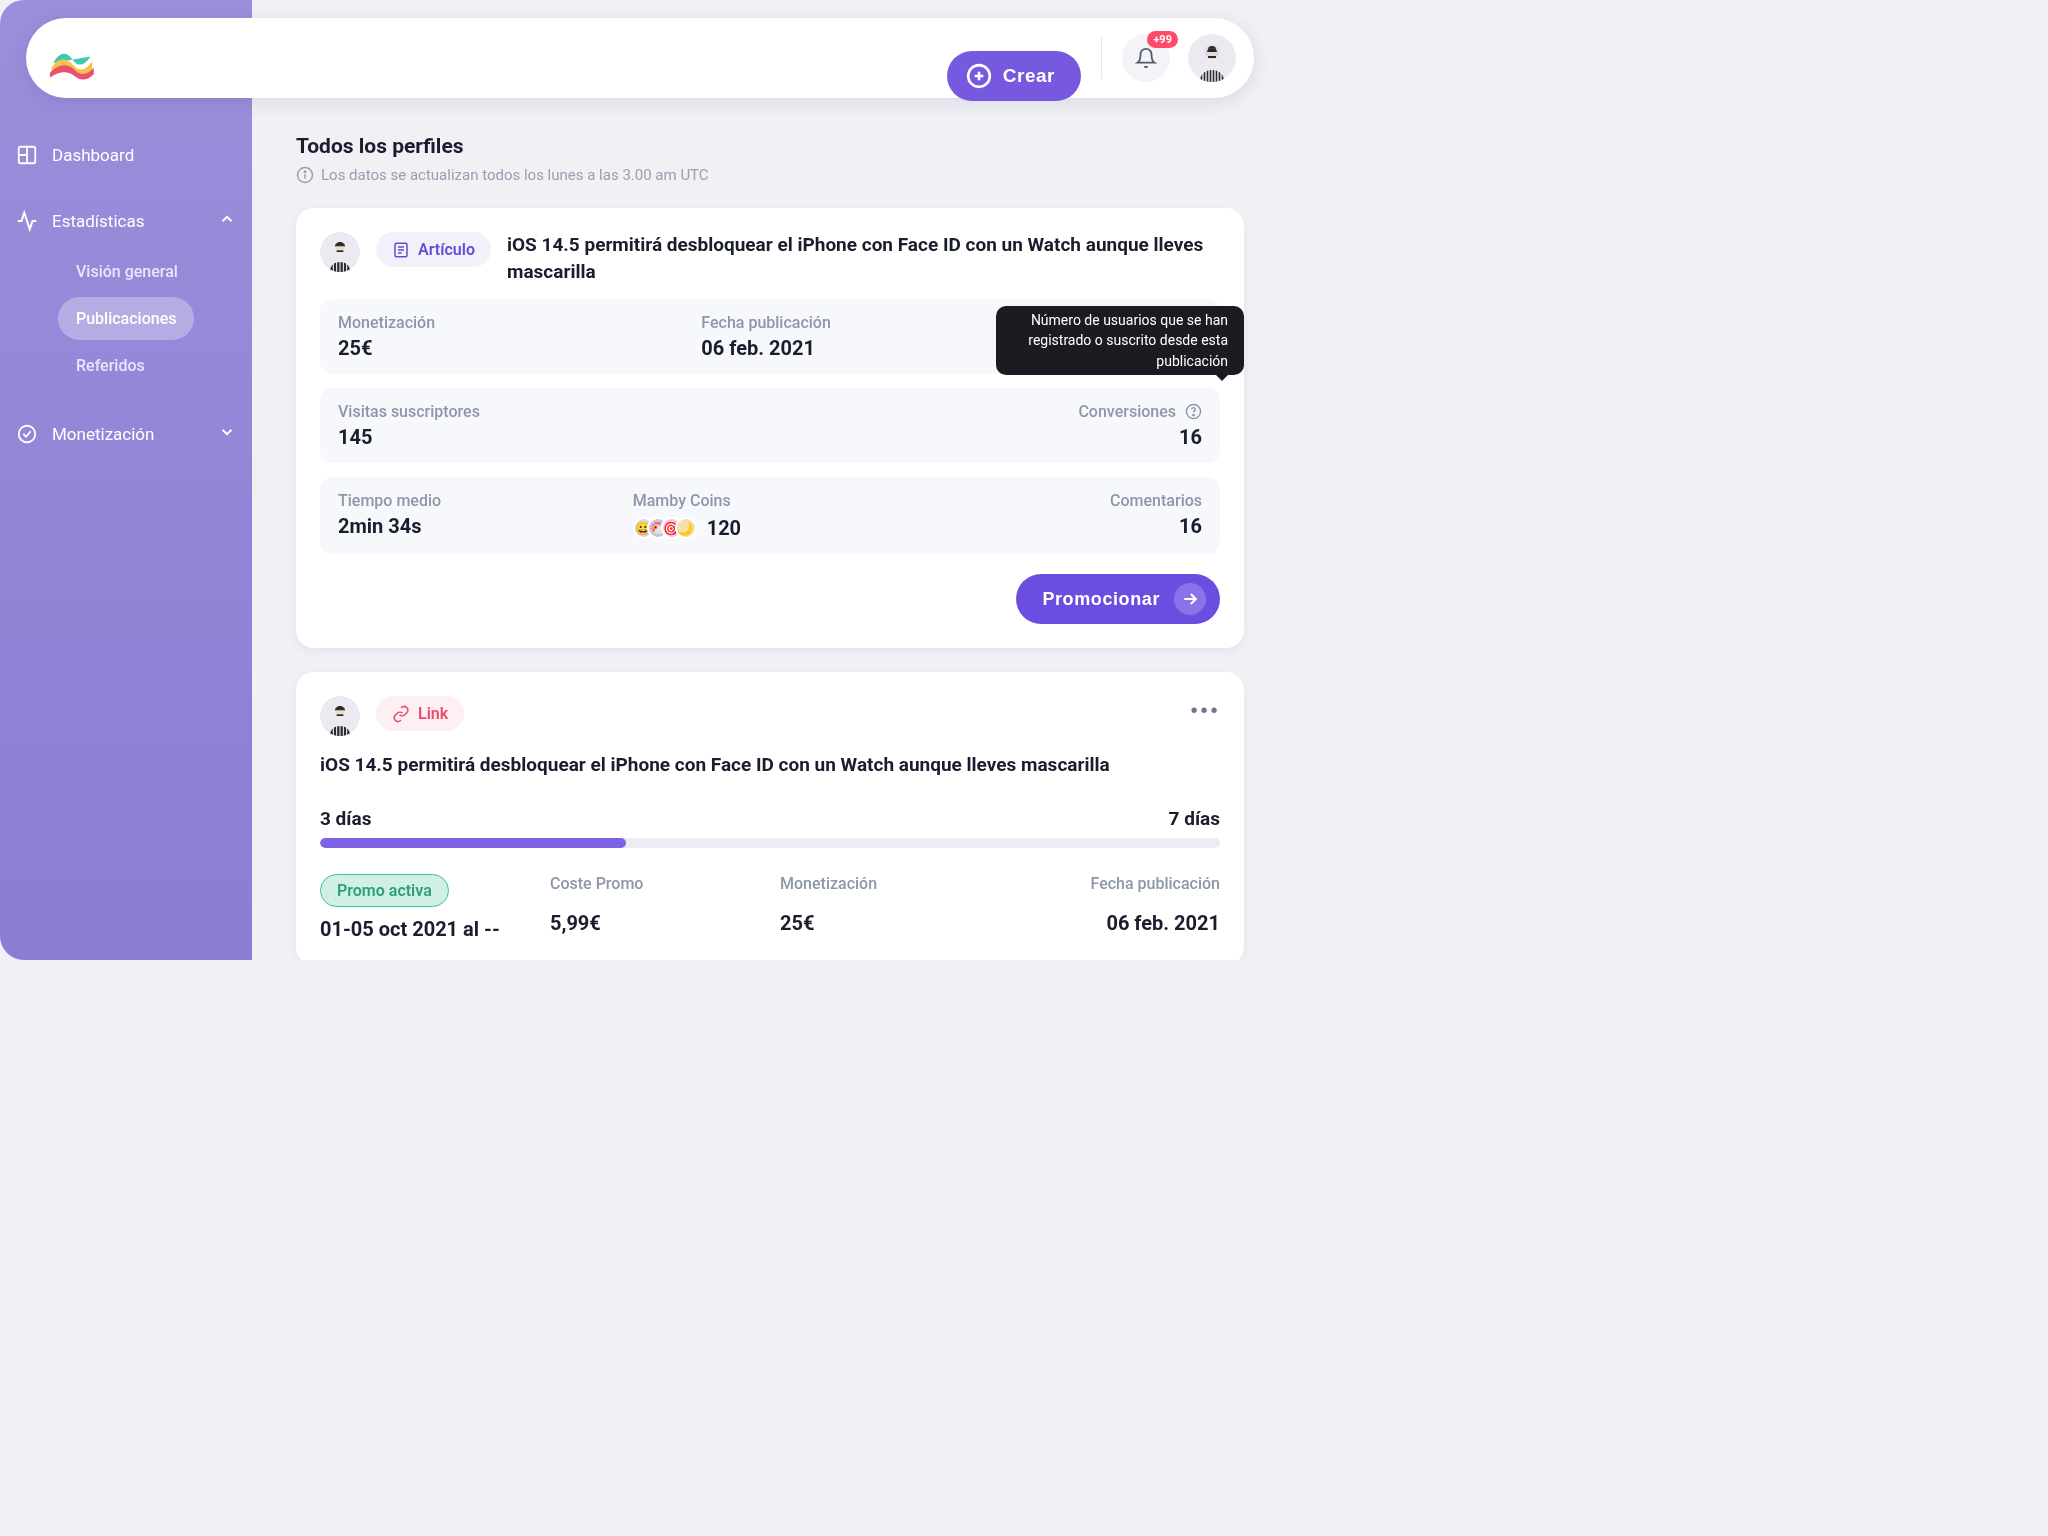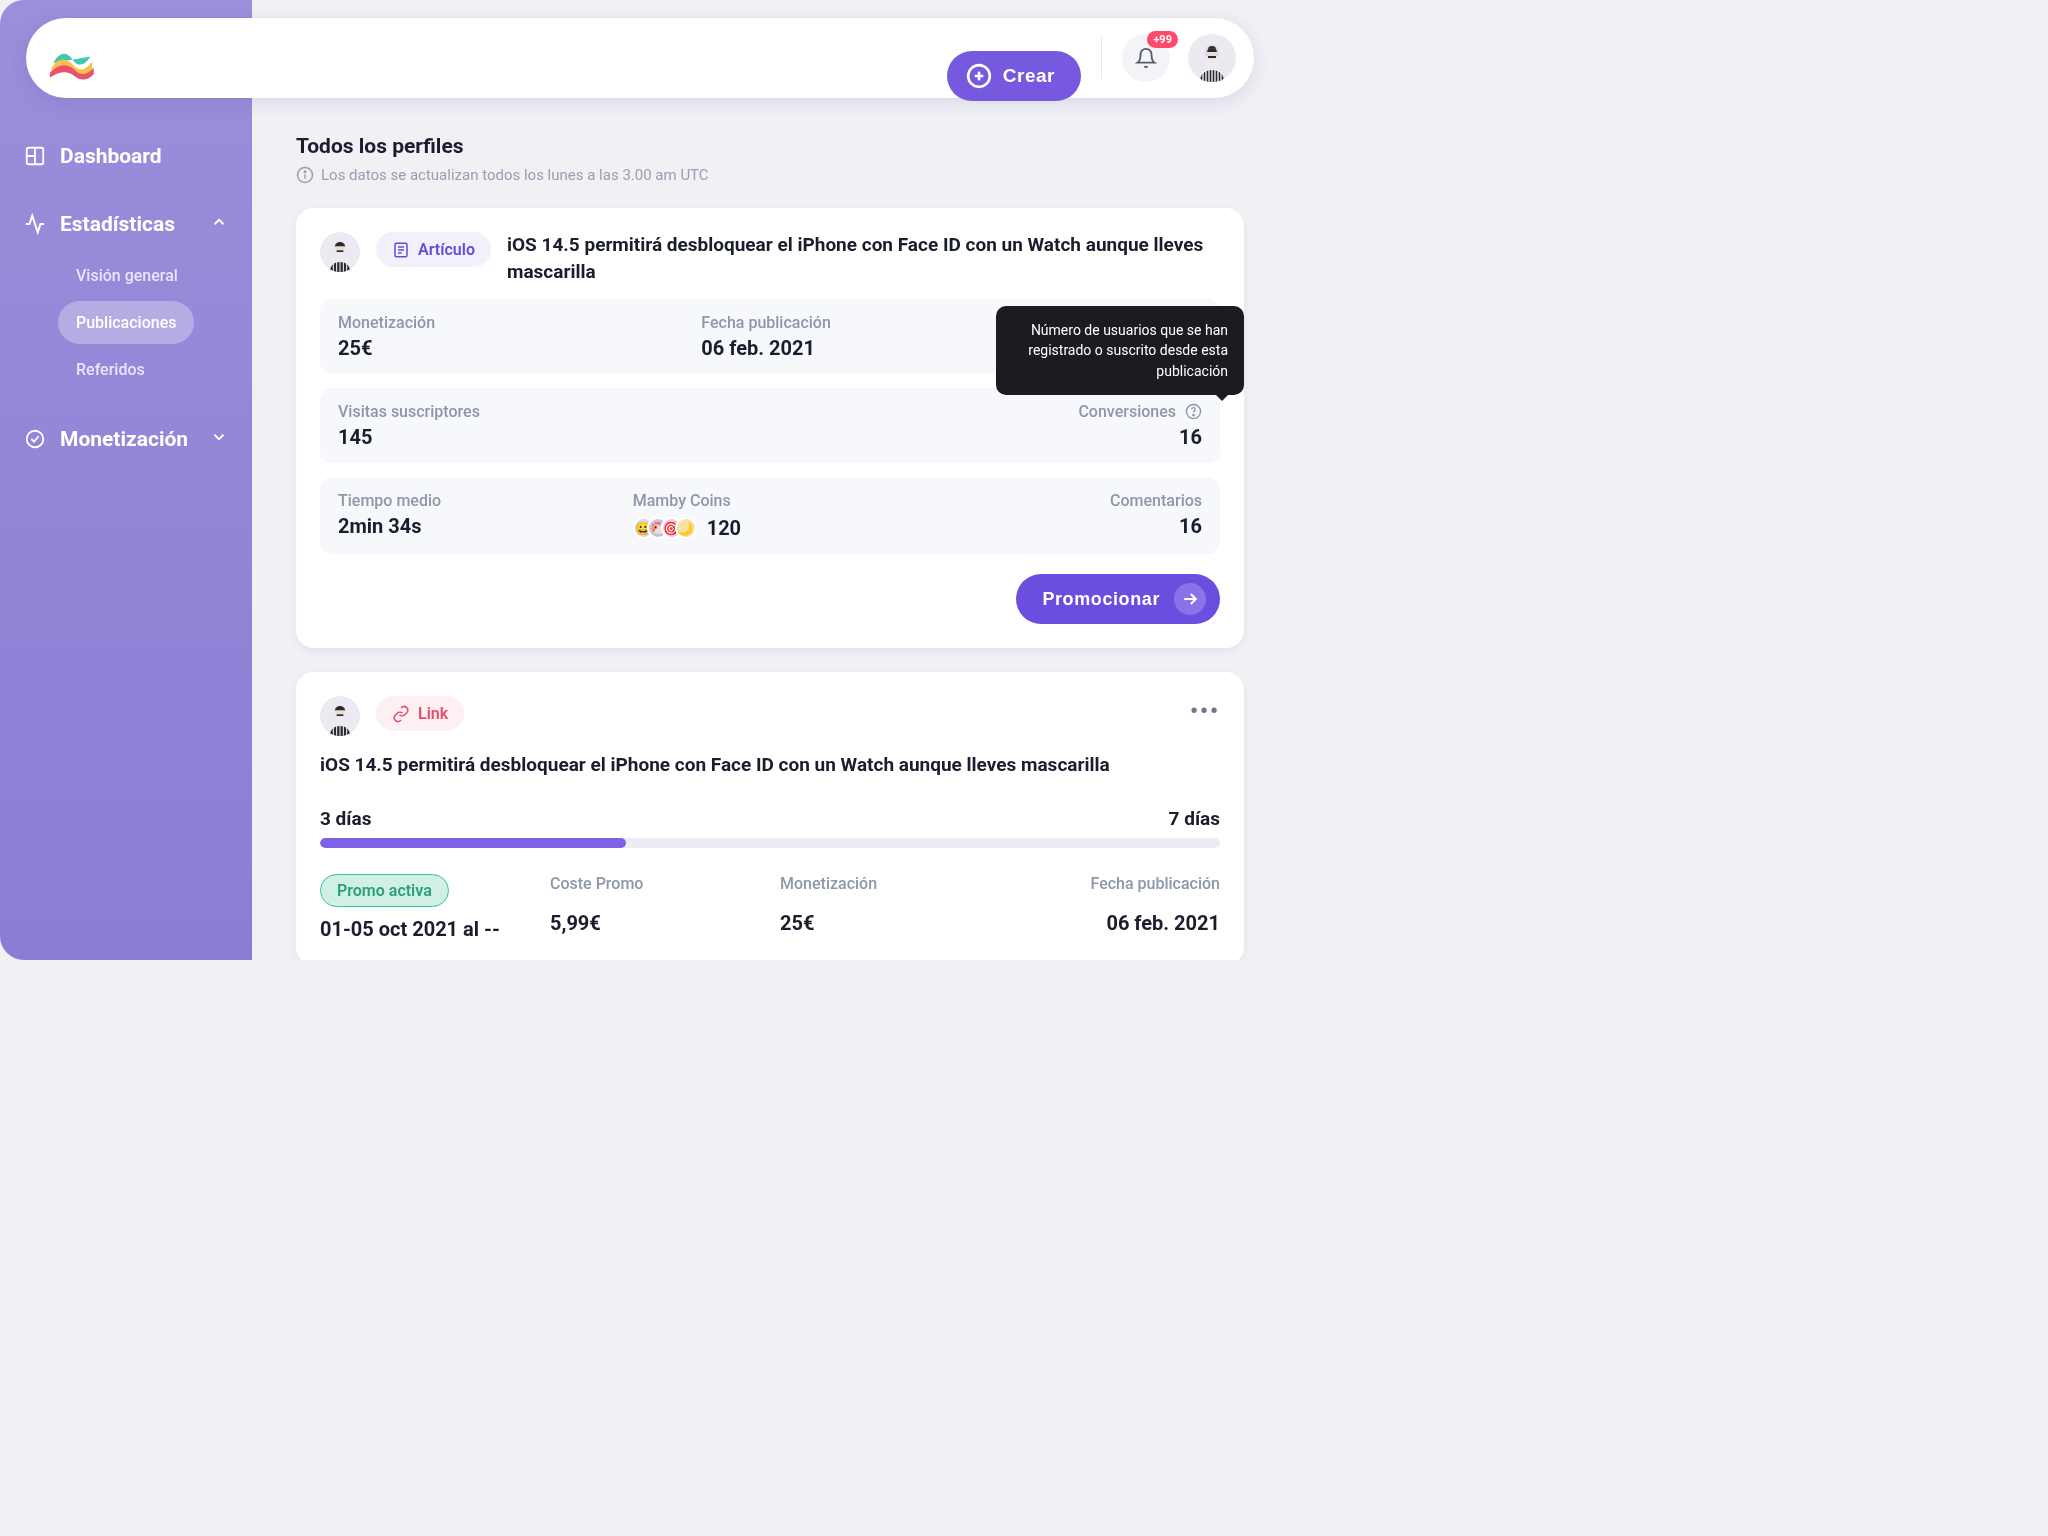--- a/index.html
+++ b/index.html
@@ -19,24 +19,24 @@
 }
 .sidebar {
   width: 252px;
   background: linear-gradient(180deg, #9b8fdb 0%, #8a7dd4 100%);
   padding-top: 130px;
   color: #fff;
 }
 .sidebar-item {
   display: flex;
   align-items: center;
-  padding: 14px 24px;
+  padding: 14px 16px;
   cursor: pointer;
-  font-size: 21px;
-  font-weight: 700;
+  font-size: 17px;
+  font-weight: 400;
 }
 .sidebar-item .icon {
   width: 22px;
   height: 22px;
   margin-right: 14px;
   display: flex;
   align-items: center;
   justify-content: center;
 }
 .sidebar-item .chev {
@@ -239,21 +239,21 @@
   align-items: center;
   justify-content: center;
   margin-left: 4px;
   vertical-align: -3px;
 }
 .tooltip {
   position: absolute;
   background: #1b1c22;
   color: #fff;
   font-size: 14px;
-  padding: 14px 16px;
+  padding: 4px 16px;
   border-radius: 10px;
   width: 248px;
   text-align: right;
   line-height: 1.45;
   top: 98px;
   right: 0px;
 }
 .tooltip::after {
   content: '';
   position: absolute;

